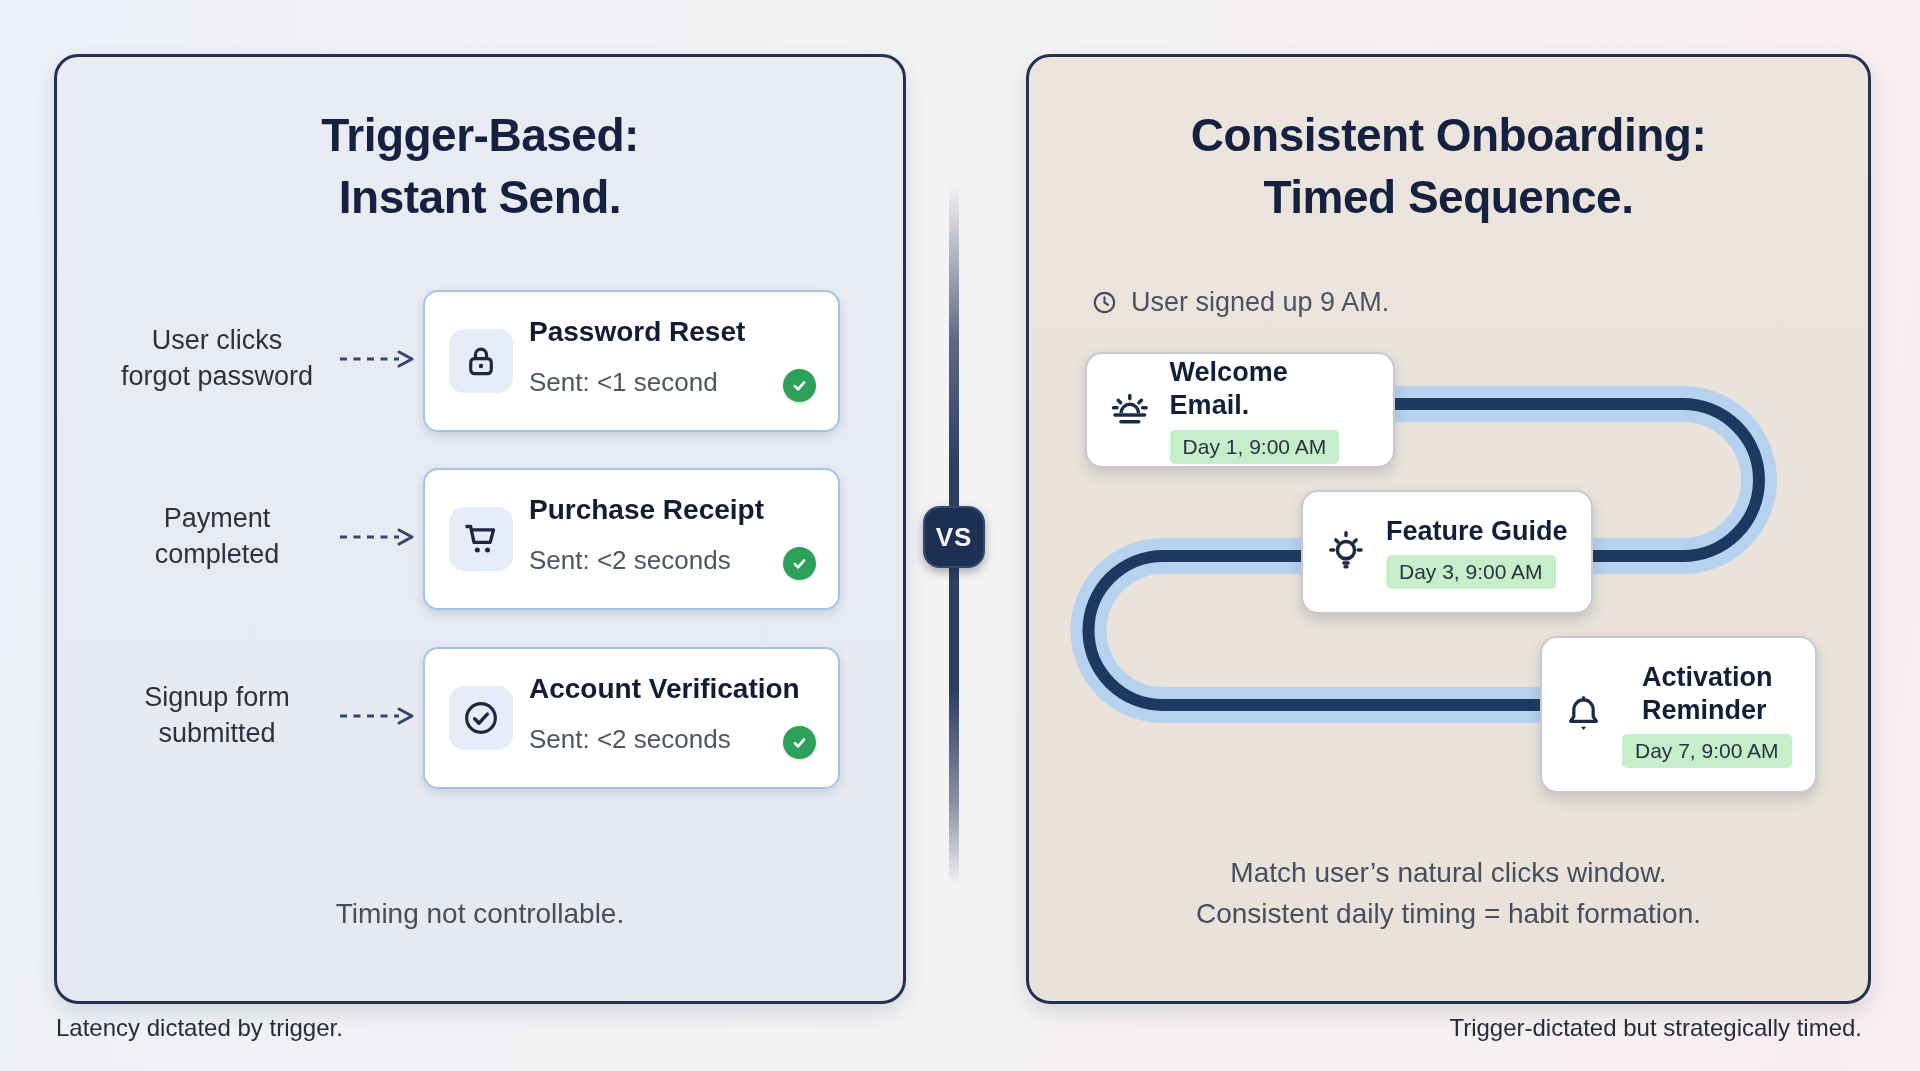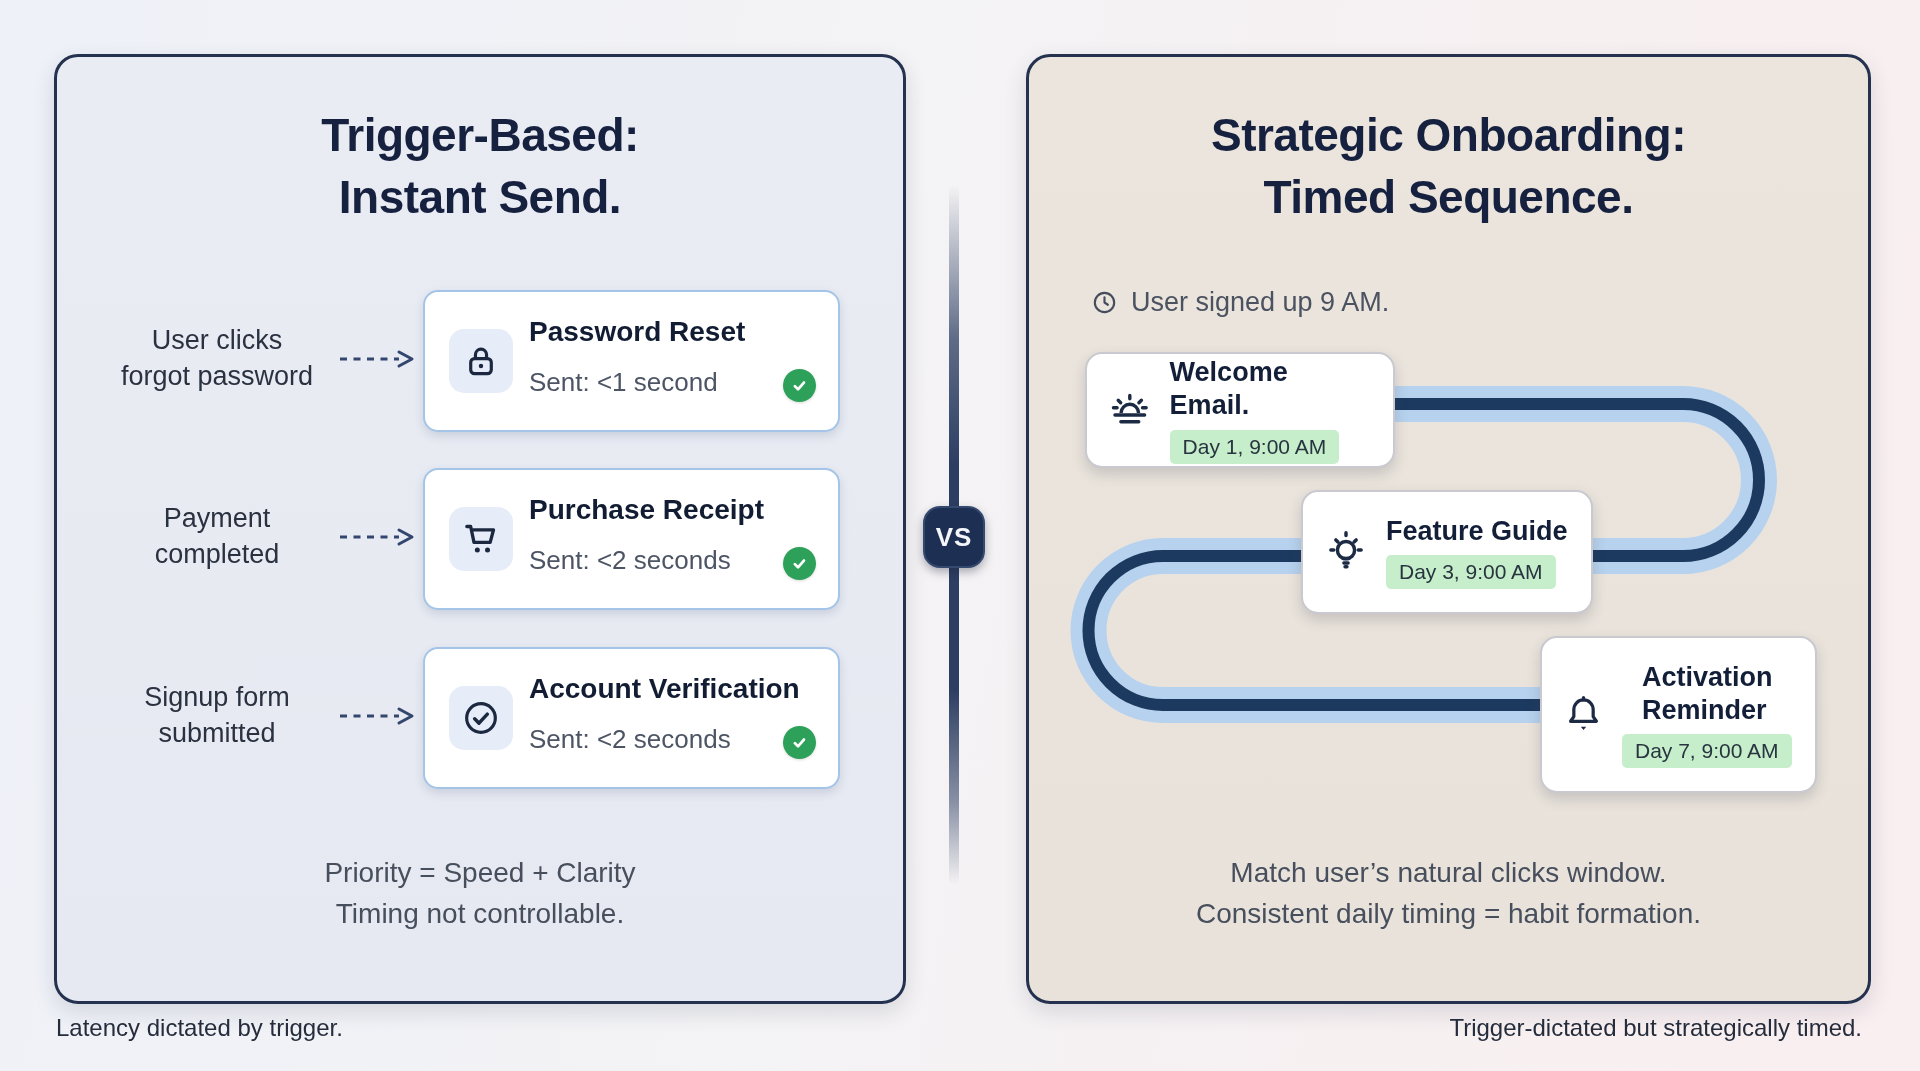--- a/index.html
+++ b/index.html
@@ -184,30 +184,30 @@
       <div class="card-title">Account Verification</div>
       <div class="card-sub">Sent: &lt;2 seconds</div>
       <div class="check-badge">
         <svg width="19" height="19" viewBox="0 0 18 18">
             <path d="M4.6 9.6 l3 3 5.6-6.4" fill="none" stroke="#ffffff" stroke-width="2.6" stroke-linecap="round" stroke-linejoin="round"></path>
           </svg>
       </div>
     </div>
 
     <div class="panel-footer">
-      <span>Priority = Speed + Clarity</span><br>
+      <br>
       <span>Timing not controllable.</span>
     </div>
   </section>
 
   <div class="divider-line"></div>
   <div class="vs-badge">VS</div>
 
   <section class="panel panel-right">
-    <h1 class="panel-title"><span>Strategic Onboarding:</span><br><span>Timed Sequence.</span></h1>
+    <h1 class="panel-title"><span>Consistent Onboarding:</span><br><span>Timed Sequence.</span></h1>
 
     <div class="signup-note">
       <svg width="27" height="27" viewBox="0 0 24 24">
         <circle cx="12" cy="12" r="8.6" fill="none" stroke="#454c5c" stroke-width="1.9"></circle>
         <path d="M12 7.4 V12 L15 14" fill="none" stroke="#454c5c" stroke-width="1.9" stroke-linecap="round" stroke-linejoin="round"></path>
       </svg>
       <span>User signed up 9 AM.</span>
     </div>
 
     <svg class="snake" width="839" height="944" viewBox="0 0 839 944">

